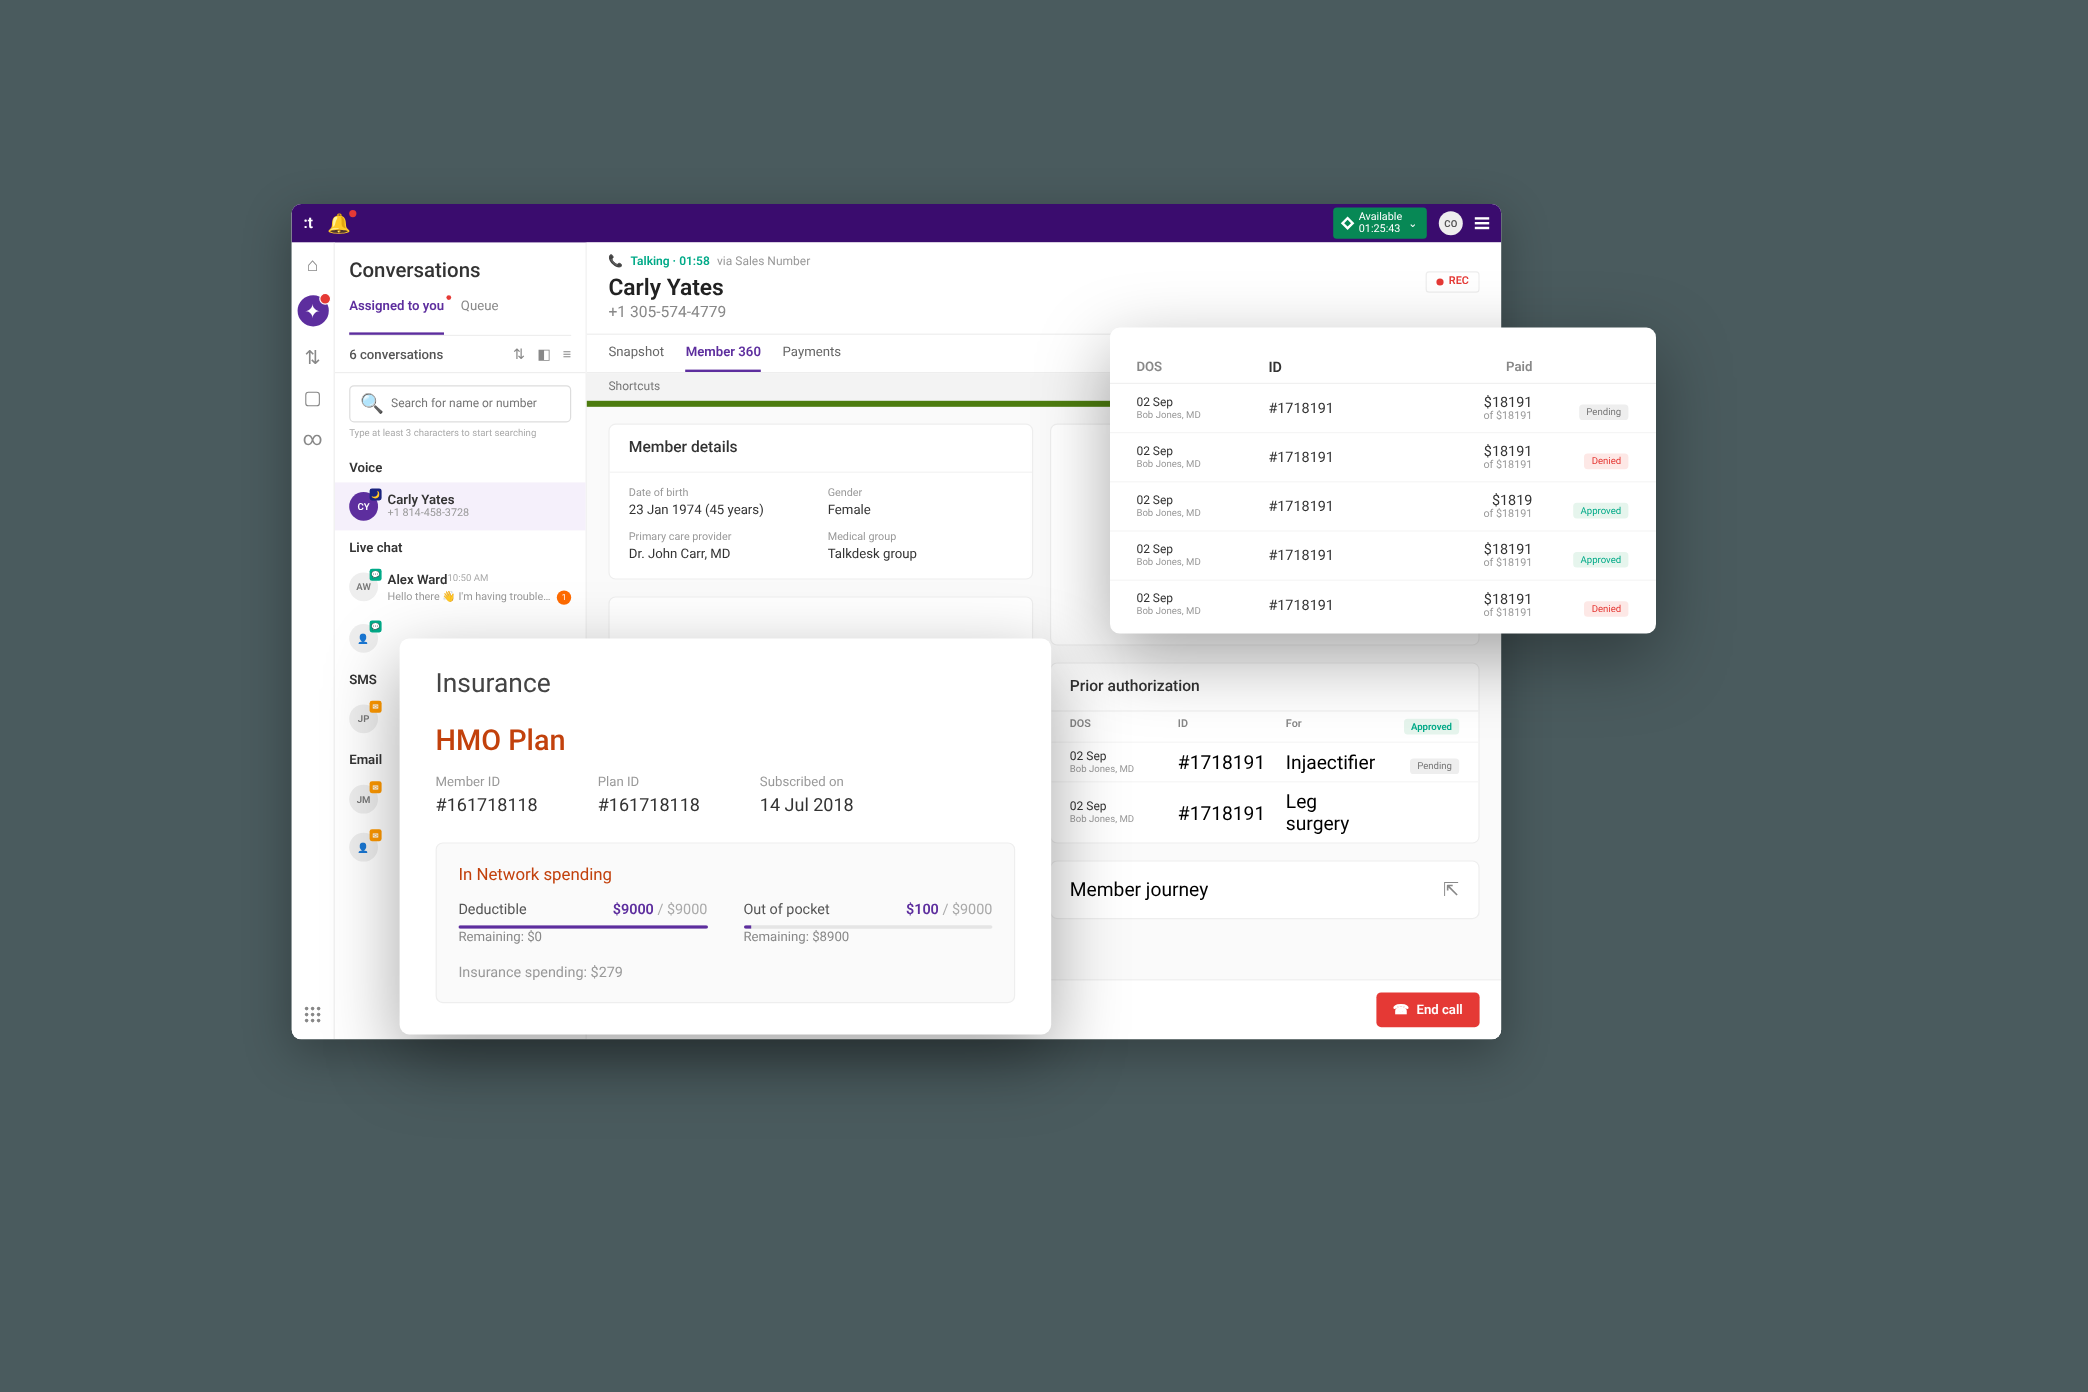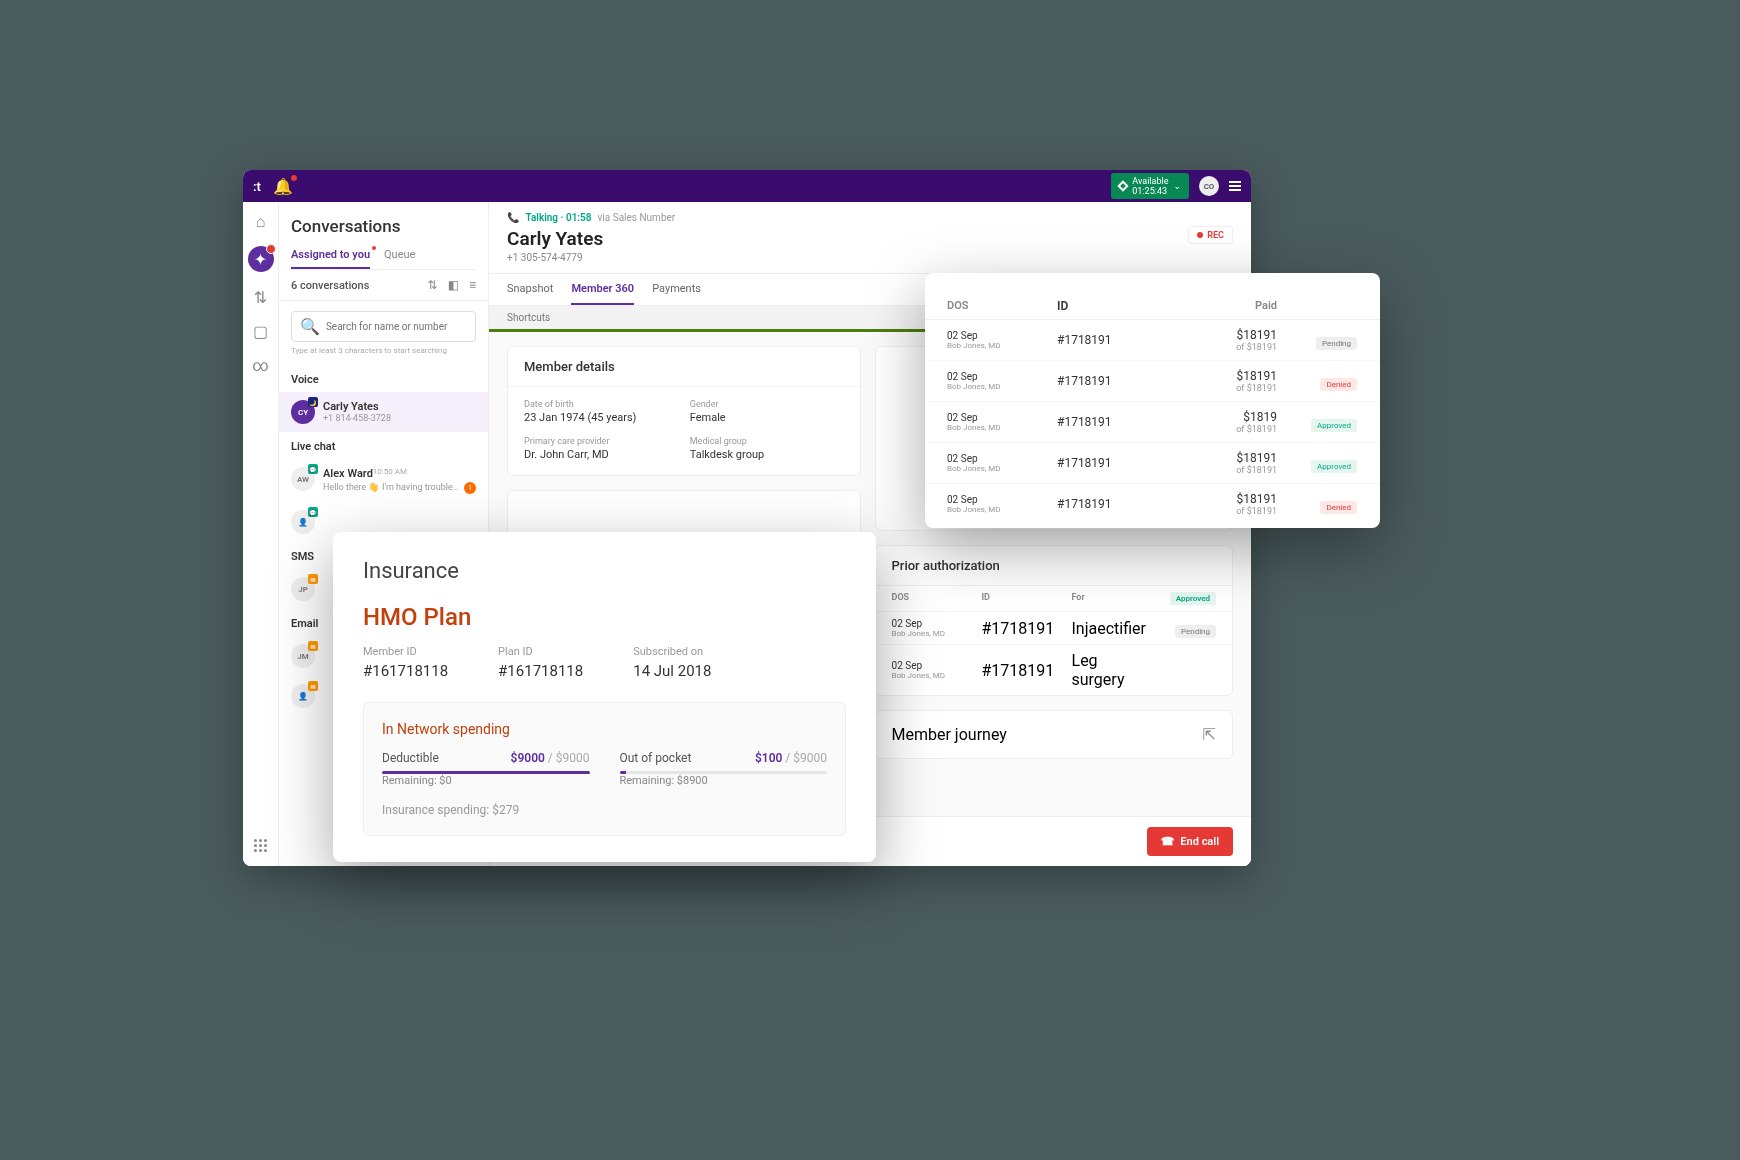--- a/index.html
+++ b/index.html
@@ -21,21 +21,21 @@
 .rail-icon{width:18px;height:18px;color:#888;display:flex;align-items:center;justify-content:center}
 .rail-icon.active{width:26px;height:26px;background:#5d2e9e;border-radius:50%;color:#fff;position:relative}
 .rail-icon.active::after{content:"";position:absolute;top:-2px;right:-2px;width:8px;height:8px;background:#e53935;border-radius:50%;border:1.5px solid #fff}
 .rail-bottom{position:absolute;bottom:12px}
 .grid-icon{display:grid;grid-template-columns:repeat(3,3px);gap:2px}
 .grid-icon span{width:3px;height:3px;background:#888;border-radius:50%}
 .convo-panel{width:210px;border-right:1px solid #eee;display:flex;flex-direction:column}
 .convo-head{padding:14px 12px 0}
 .convo-title{font-size:17px;font-weight:500;color:#333;margin-bottom:12px}
 .tabs-mini{display:flex;gap:14px;border-bottom:1px solid #eee;font-size:11px}
-.tab-mini{padding-bottom:6px;color:#888;cursor:pointer;position:relative}
+.tab-mini{padding-bottom:16px;color:#888;cursor:pointer;position:relative}
 .tab-mini.active{color:#5d2e9e;font-weight:600;border-bottom:2px solid #5d2e9e}
 .tab-mini .reddot{position:absolute;top:-2px;right:-6px;width:4px;height:4px;background:#e53935;border-radius:50%}
 .convo-sub{padding:8px 12px;display:flex;justify-content:space-between;align-items:center;border-bottom:1px solid #eee}
 .convo-count{font-size:11px;color:#555;font-weight:500}
 .convo-tools{display:flex;gap:10px;color:#888;font-size:12px}
 .search-wrap{padding:10px 12px}
 .search-box{display:flex;align-items:center;gap:6px;border:1px solid #ddd;border-radius:4px;padding:5px 8px}
 .search-box input{border:none;outline:none;font-size:10px;flex:1;color:#333}
 .search-hint{font-size:8px;color:#aaa;margin-top:4px}
 .section-label{font-size:11px;font-weight:600;color:#333;padding:8px 12px 6px}
@@ -52,27 +52,27 @@
 .conv-meta{font-size:9px;color:#999;white-space:nowrap;overflow:hidden;text-overflow:ellipsis}
 .conv-time{font-size:8px;color:#aaa}
 .alert-count{width:12px;height:12px;background:#ff6b00;color:#fff;border-radius:50%;font-size:7px;display:flex;align-items:center;justify-content:center;margin-left:auto;margin-top:2px}
 .main-area{flex:1;display:flex;flex-direction:column;background:#fafafa;position:relative}
 .call-header{background:#fff;padding:10px 18px;border-bottom:1px solid #eee}
 .call-status{display:flex;align-items:center;gap:6px;font-size:10px;margin-bottom:4px}
 .call-icon{color:#0a8}
 .talking{color:#0a8;font-weight:600}
 .via{color:#999}
 .call-name{font-size:19px;font-weight:600;color:#222}
-.call-phone{font-size:10px;color:#888;margin-top:2px}
+.call-phone{font-size:13px;color:#888;margin-top:2px}
 .rec-badge{position:absolute;right:18px;top:24px;background:#fff;border:1px solid #eee;color:#e53935;font-size:9px;font-weight:600;padding:3px 8px;border-radius:3px;display:flex;align-items:center;gap:4px}
 .rec-badge::before{content:"";width:6px;height:6px;background:#e53935;border-radius:50%}
 .main-tabs{background:#fff;display:flex;gap:18px;padding:0 18px;border-bottom:1px solid #eee;font-size:11px}
 .main-tab{padding:8px 0;color:#666;cursor:pointer}
 .main-tab.active{color:#5d2e9e;font-weight:600;border-bottom:2px solid #5d2e9e}
-.shortcuts-bar{background:#f3f3f3;padding:6px 18px;font-size:10px;color:#777;border-bottom:3px solid #4d7c0f}
+.shortcuts-bar{background:#f3f3f3;padding:6px 18px;font-size:10px;color:#777;border-bottom:5px solid #4d7c0f}
 .content-scroll{flex:1;padding:14px 18px;overflow:auto}
 .card{background:#fff;border:1px solid #eee;border-radius:6px;margin-bottom:14px}
 .card-title{font-size:13px;font-weight:500;color:#333;padding:12px 16px}
 .details-grid{display:grid;grid-template-columns:1fr 1fr;padding:0 16px 14px;gap:12px;border-top:1px solid #f3f3f3;padding-top:12px}
 .detail-label{font-size:9px;color:#999;margin-bottom:2px}
 .detail-value{font-size:11px;color:#333}
 .two-col{display:flex;gap:14px}
 .col{flex:1}
 .pa-head{display:flex;padding:6px 16px;border-top:1px solid #f0f0f0;font-size:9px;color:#888;font-weight:600}
 .pa-row{display:flex;padding:6px 16px;border-top:1px solid #f5f5f5;align-items:center}

